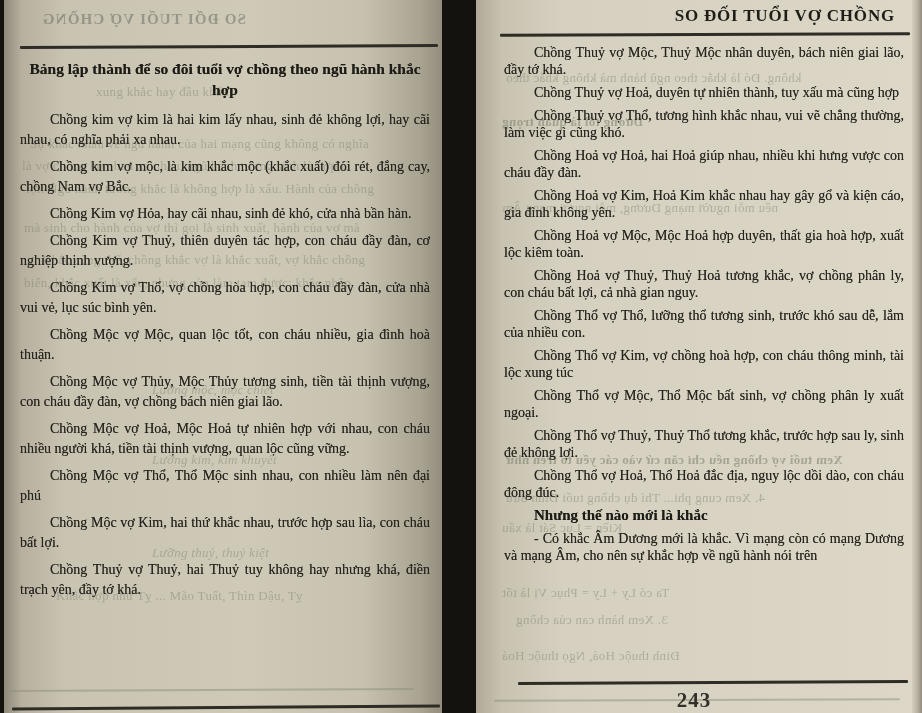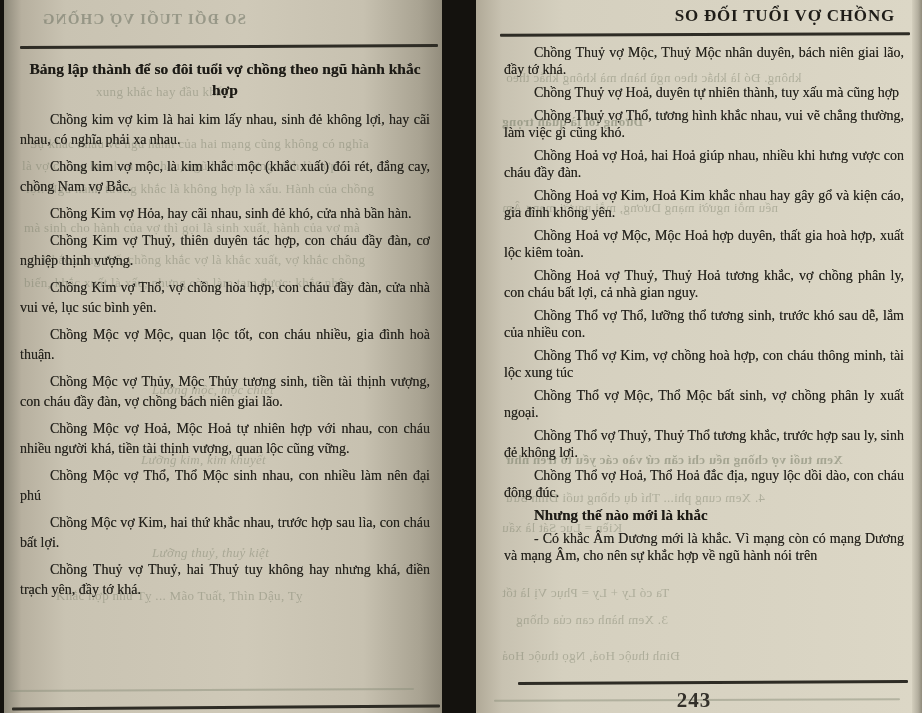--- a/index.html
+++ b/index.html
@@ -99,21 +99,21 @@
     <div class="rule rule-header-left"></div>
 
     <div class="ghost" style="top:84px;left:92px;">xung khắc hay đầu khẩu</div>
     <div class="ghost" style="top:136px;left:26px;">Sự khác nhau về ngũ hành của hai mạng cũng không có nghĩa</div>
     <div class="ghost" style="top:158px;left:18px;">là vợ chồng bỏ nhau xa nhau, ngũ hành tương sinh là hợp là</div>
     <div class="ghost" style="top:181px;left:22px;text-align:right;">lợi. Ngũ hành tương khắc là không hợp là xấu. Hành của chồng</div>
     <div class="ghost" style="top:220px;left:20px;">mà sinh cho hành của vợ thì gọi là sinh xuất, hành của vợ mà</div>
     <div class="ghost" style="top:252px;left:38px;">Khắc cũng thế, chồng khắc vợ là khắc xuất, vợ khắc chồng</div>
     <div class="ghost" style="top:275px;left:20px;">biến, khắc xuất là xấu, nhưng còn làm tạm được; khắc nhập</div>
     <div class="ghost italic" style="top:382px;left:148px;">Lưỡng mộc, mộc chiết</div>
-    <div class="ghost italic" style="top:452px;left:137px;">Lưỡng kim, kim khuyết</div>
+    <div class="ghost italic" style="top:452px;left:148px;">Lưỡng kim, kim khuyết</div>
     <div class="ghost italic" style="top:545px;left:148px;">Lưỡng thuỷ, thuỷ kiệt</div>
     <div class="ghost" style="top:588px;left:52px;">Khắc hợp như Tỵ ... Mão Tuất, Thìn Dậu, Tỵ</div>
 
     <div class="content content-left">
       <p class="para heading-main">Bảng lập thành để so đôi tuổi vợ chồng theo ngũ hành khắc hợp</p>
       <p class="para">Chồng kim vợ kim là hai kim lấy nhau, sinh đẻ không lợi, hay cãi nhau, có nghĩa phải xa nhau.</p>
       <p class="para">Chồng kim vợ mộc, là kim khắc mộc (khắc xuất) đói rét, đắng cay, chồng Nam vợ Bắc.</p>
       <p class="para">Chồng Kim vợ Hỏa, hay cãi nhau, sinh đẻ khó, cửa nhà bần hàn.</p>
       <p class="para">Chồng Kim vợ Thuỷ, thiên duyên tác hợp, con cháu đầy đàn, cơ nghiệp thịnh vượng.</p>
       <p class="para">Chồng Kim vợ Thổ, vợ chồng hòa hợp, con cháu đầy đàn, cửa nhà vui vẻ, lục súc bình yên.</p>

